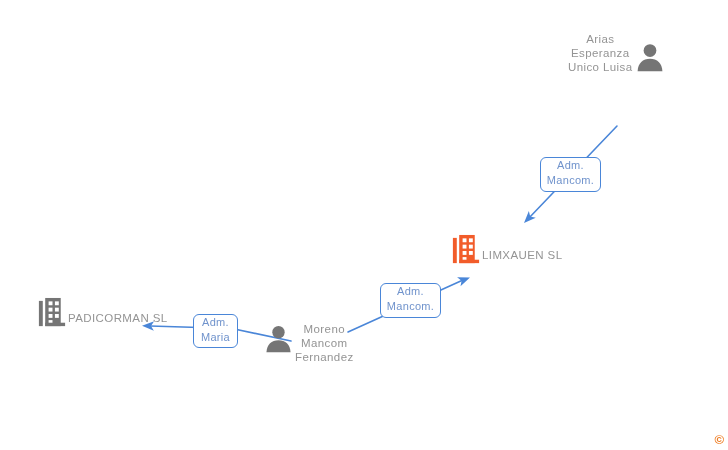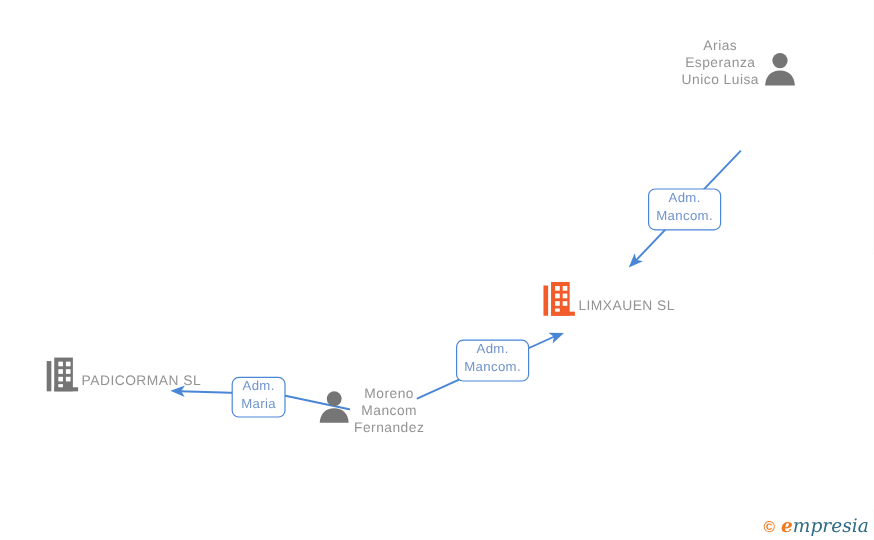--- a/index.html
+++ b/index.html
@@ -181,16 +181,15 @@
     <span>Adm.</span>
     <span>Mancom.</span>
   </div>
   <div class="edge-label-box box-e3">
     <span>Adm.</span>
     <span>Maria</span>
   </div>
 
   <div class="watermark">
     <span class="wm-copy">©</span>
-    <span class="wm-brand"><span class="first">e</span><span class="rest">mpresia</span></span>
   </div>
 
 </div>
 
 </body></html>

